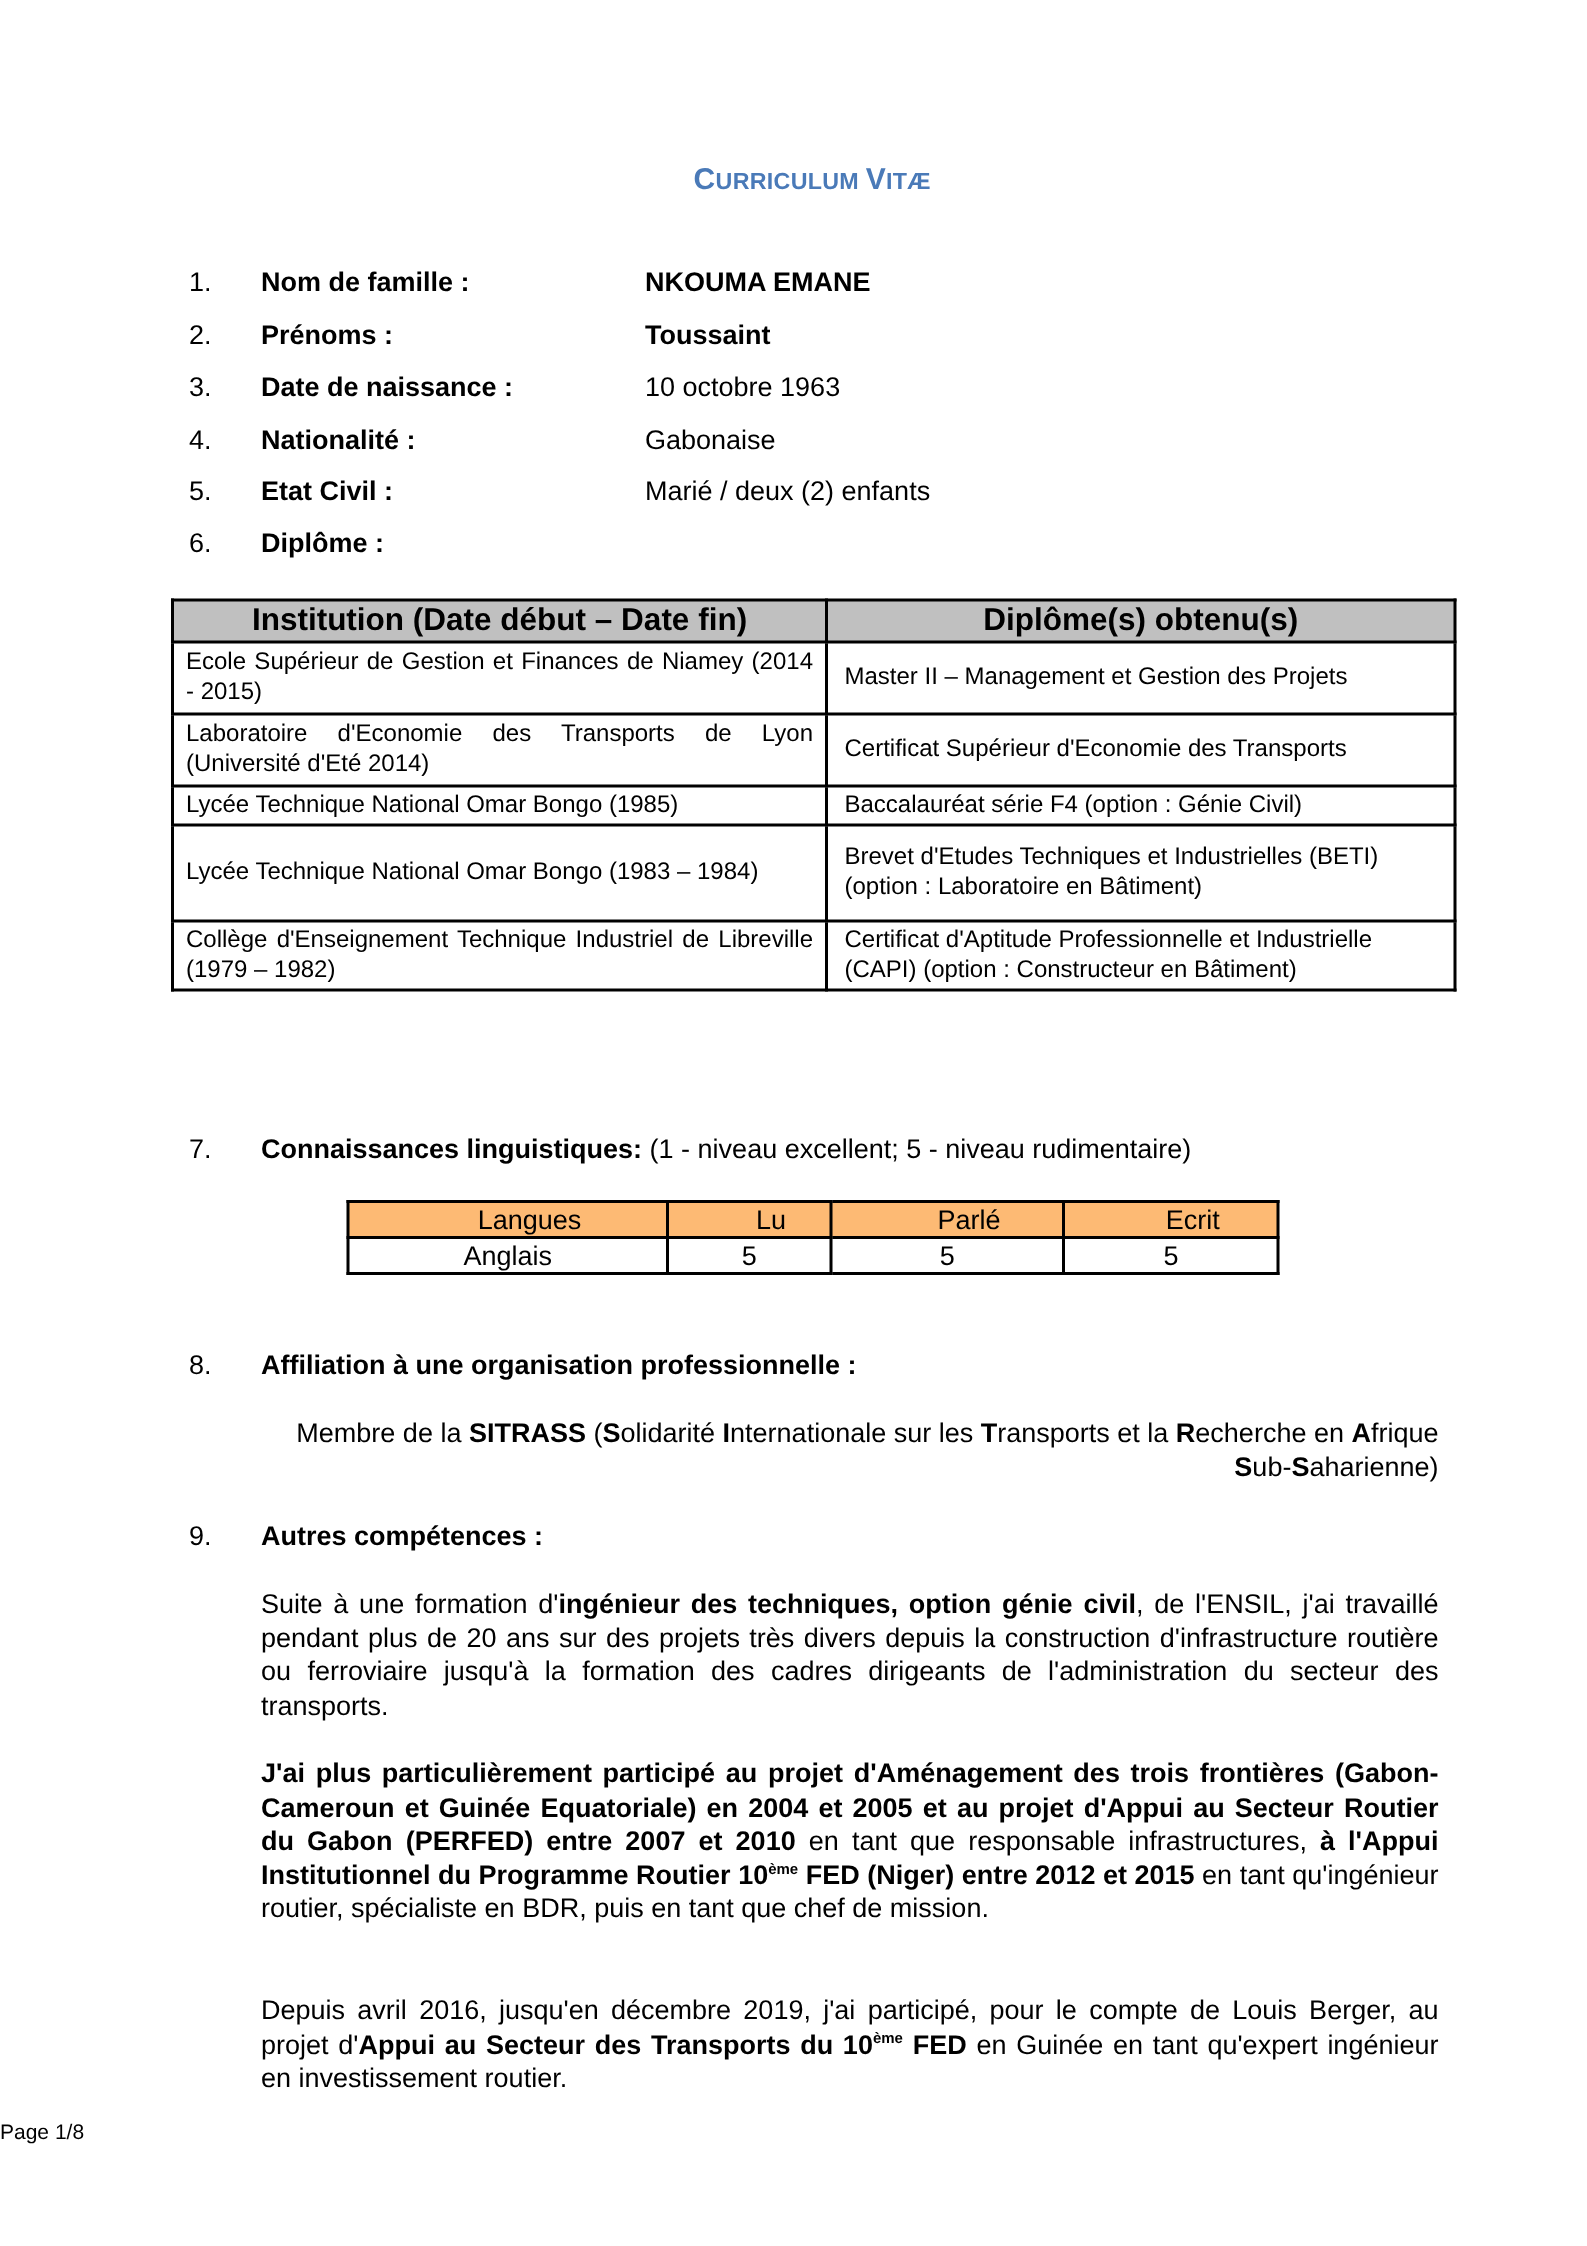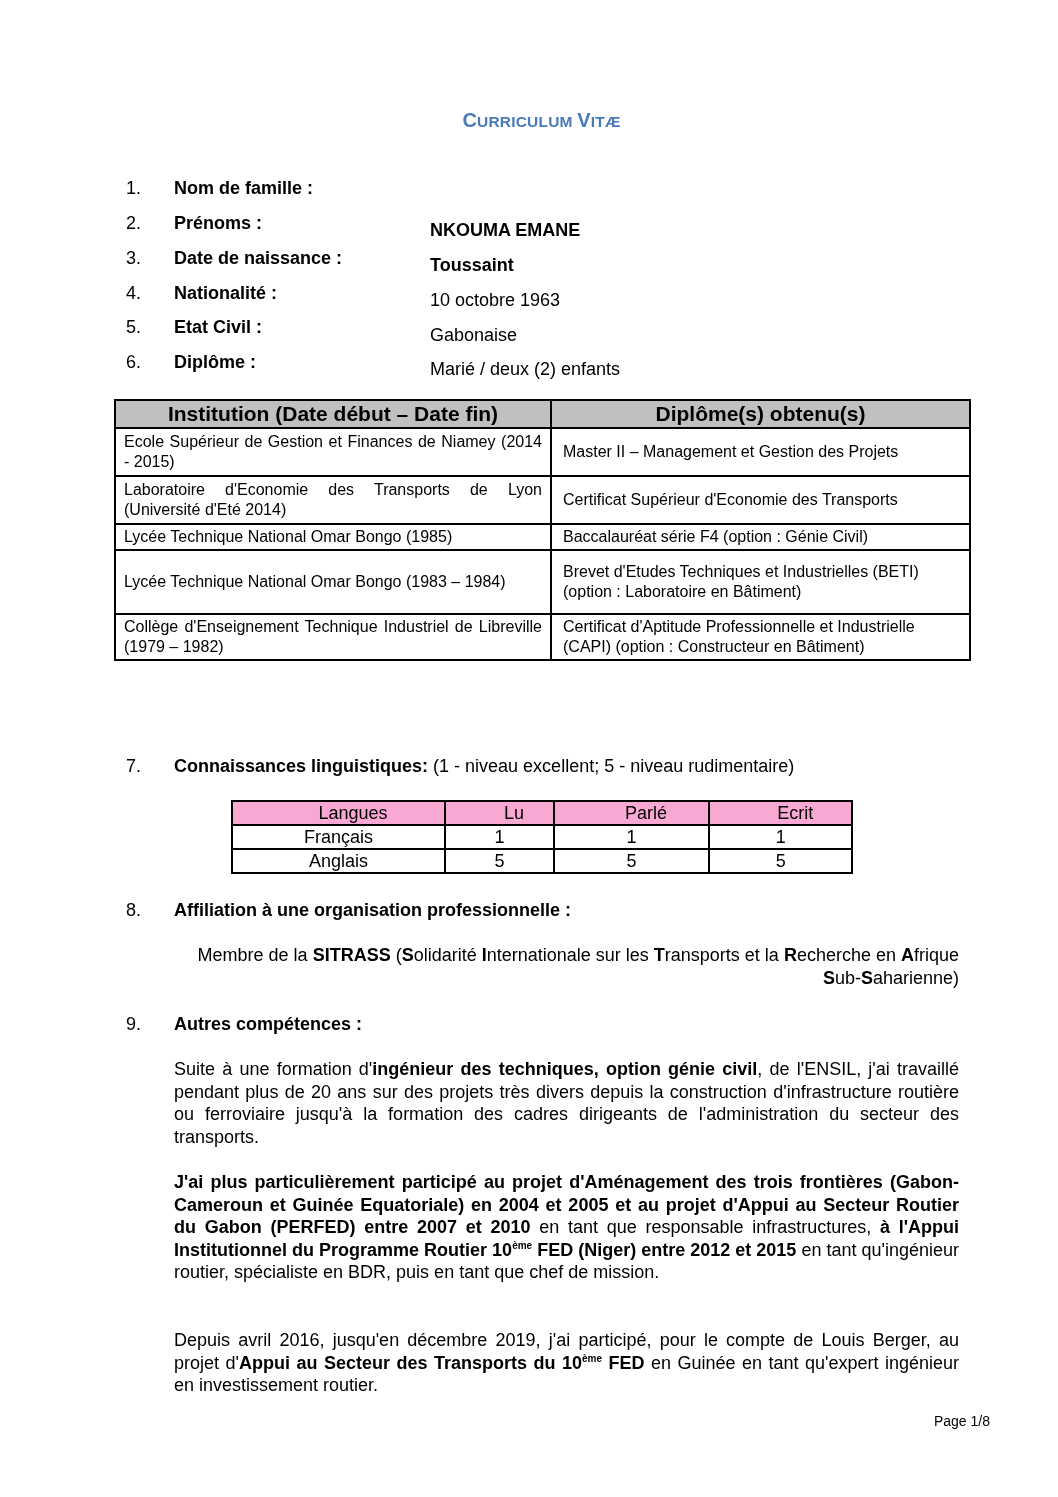--- a/index.html
+++ b/index.html
@@ -4,44 +4,44 @@
 <style>
   html, body { margin: 0; padding: 0; background: #ffffff; }
   body { width: 1058px; height: 1497px; position: relative; overflow: hidden;
          font-family: "Liberation Sans", sans-serif; color: #000; }
   .title { position: absolute; top: 109px; left: 0; width: 1083px; text-align: center;
            color: #4a7ab8; font-weight: bold; font-size: 20px; letter-spacing: 0.2px; }
   .title .sc { font-size: 15.5px; }
   .info-row { position: absolute; left: 126px; height: 24px; font-size: 18px; }
   .info-row .num { position: absolute; left: 0; width: 40px; }
   .info-row .lbl { position: absolute; left: 48px; font-weight: bold; white-space: nowrap; }
-  .info-row .val { position: absolute; left: 304px; white-space: nowrap; margin-top: 42px; }
+  .info-row .val { position: absolute; left: 304px; white-space: nowrap; }
   .info-row .val.b { font-weight: bold; }
 
   table.dipl { position: absolute; left: 114px; top: 399px; width: 857px;
                border-collapse: collapse; font-size: 16px; }
   table.dipl td, table.dipl th { border: 2px solid #000; padding: 2px 8px; vertical-align: middle; }
   table.dipl th { background: #c0c0c0; font-weight: bold; font-size: 21px; height: 26px; padding: 0 8px; }
   table.dipl td.inst { width: 418px; text-align: justify; text-align-last: left; line-height: 20px; }
   table.dipl td.deg { line-height: 20px; padding-left: 11px; }
 
   .sec { position: absolute; left: 126px; font-size: 18px; }
   .sec .num { position: absolute; left: 0; }
   .sec .lbl { position: absolute; left: 48px; white-space: nowrap; }
 
   table.lang { position: absolute; left: 231px; top: 800px; width: 622px;
                border-collapse: collapse; font-size: 18px; text-align: center; }
   table.lang td, table.lang th { border: 2px solid #000; padding: 0; height: 22px; line-height: 22px; }
-  table.lang th { background: #f9a8d4; font-weight: bold; font-weight: normal; padding-left: 29px; }
+  table.lang th { background: #fdba74; font-weight: bold; font-weight: normal; padding-left: 29px; }
 
   .para { position: absolute; left: 174px; width: 785px; font-size: 18px;
           line-height: 22.5px; text-align: justify; }
   .para b { font-weight: bold; }
   sup { font-size: 10px; line-height: 0; margin-top: 24px; }
-  .footer { position: absolute; top: 1413px; left: 0; width: 990px; text-align: right; font-size: 14px; }
+  .footer { position: absolute; top: 1413px; left: 0; width: 990px; text-align: left; font-size: 14px; }
 </style>
 </head>
 <body>
 
 <div class="title"><span>C</span><span class="sc">URRICULUM </span><span>V</span><span class="sc">ITÆ</span></div>
 
 <div id="info">
     <div class="info-row" style="top: 178px;">
       <span class="num">1.</span>
       <span class="lbl">Nom de famille :</span>
@@ -125,26 +125,20 @@
   <thead>
     <tr>
       <th>Langues</th>
       <th>Lu</th>
       <th>Parlé</th>
       <th>Ecrit</th>
     </tr>
   </thead>
   <tbody id="lang-body">
       <tr>
-        <td>Français</td>
-        <td>1</td>
-        <td>1</td>
-        <td>1</td>
-      </tr>
-      <tr>
         <td>Anglais</td>
         <td>5</td>
         <td>5</td>
         <td>5</td>
       </tr>
     </tbody>
 </table>
 
 <div class="sec" style="top:900px;">
   <span class="num">8.</span>

